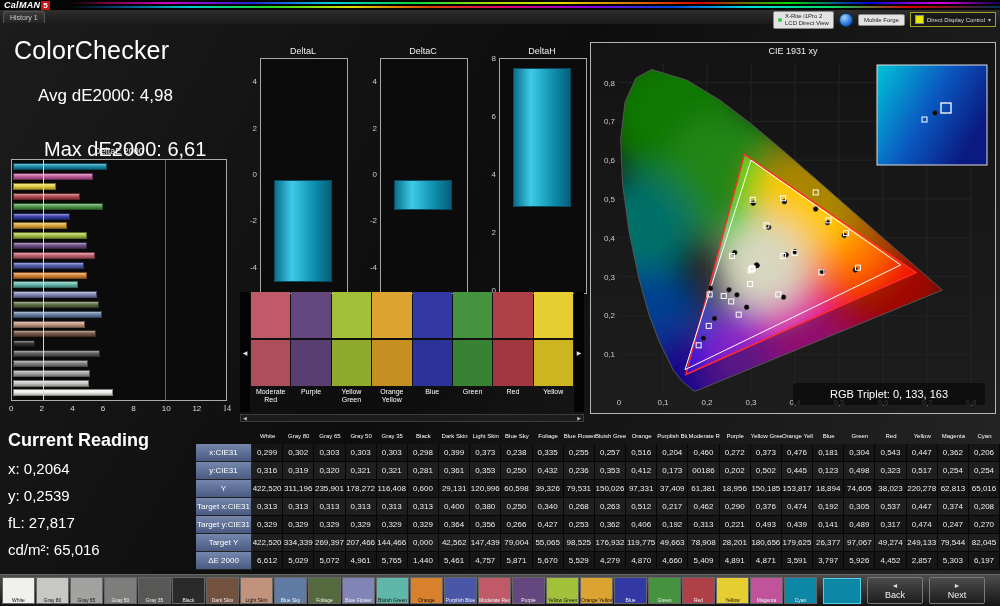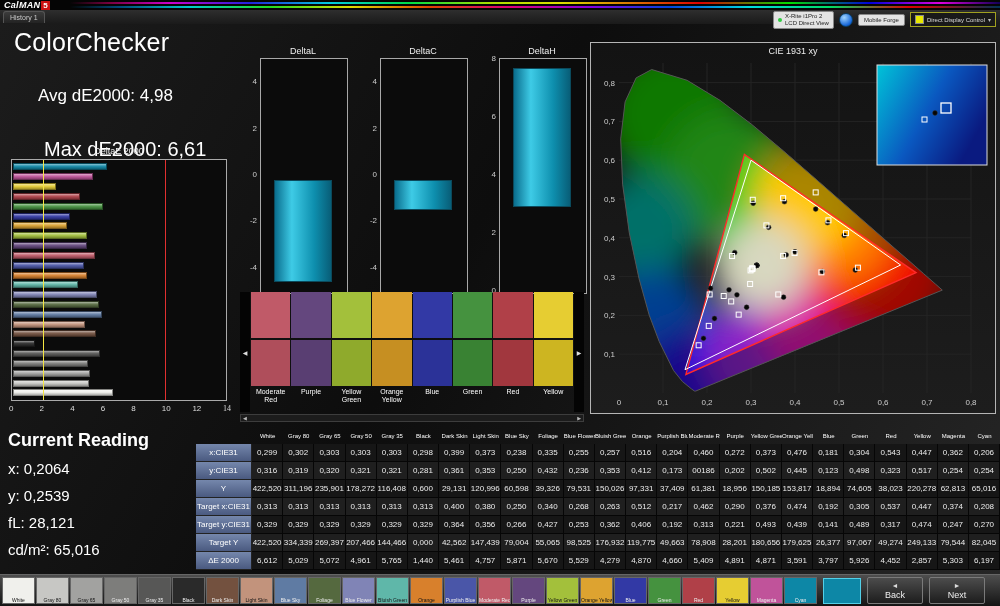--- a/index.html
+++ b/index.html
@@ -20,21 +20,21 @@
   .meter-btn{background:#e3e3e3;border:1px solid #888;border-radius:2px;padding:1px 4px;font-size:6px;color:#222;line-height:1.15;text-align:left;display:flex;align-items:center;gap:3px;}
   .meter-dot{width:4px;height:4px;border-radius:50%;background:#2ecc40;flex:none;}
   .round-ind{width:12px;height:12px;border-radius:50%;background:radial-gradient(circle at 35% 30%,#9fd4ff,#1565d8 70%,#0a3f96);border:1px solid #0a3f66;}
   .mobile-btn{background:#e3e3e3;border:1px solid #888;border-radius:2px;padding:2px 5px;font-size:6px;color:#222;}
   .ddc-btn{display:flex;align-items:center;gap:3px;background:#191919;border:1px solid #a0a020;padding:2px 4px;font-size:6px;color:#ddd;}
   .ddc-swatch{width:7px;height:7px;background:#e8e800;border:1px solid #888;flex:none;}
   .ddc-caret{color:#bbb;font-size:6px;}
 
   
   .main{position:absolute;left:0;top:24px;width:1000px;height:550px;background:linear-gradient(120deg,#1c1c1c,#0d0d0d 45%,#262626);}
-  .page-title{position:absolute;left:14px;top:4px;font-size:25px;color:#fff;letter-spacing:.2px;}
+  .page-title{position:absolute;left:14px;top:12px;font-size:25px;color:#fff;letter-spacing:.2px;}
   .avg-line{position:absolute;left:38px;top:62px;font-size:17px;color:#fff;}
   .max-line{position:absolute;left:44px;top:90px;font-size:20px;color:#fff;margin-top:24px;}
 
   
   .dechart{position:absolute;left:8px;top:122px;width:222px;height:270px;}
   .dechart-title{position:absolute;left:0;top:0;width:100%;text-align:center;font-size:9px;color:#eee;}
   .de-frame{position:absolute;left:3px;top:13px;width:214px;height:240px;border:1px solid #aaa;background:#0b0b0b;box-sizing:content-box;}
   .de-bars{position:absolute;inset:1px;display:flex;flex-direction:column;justify-content:space-around;padding:1px 0;}
   .de-row{height:7px;}
   .de-bar{height:7px;position:relative;border:1px solid rgba(0,0,0,.45);box-sizing:border-box;}
@@ -223,21 +223,21 @@
           <span class="de-xlab" style="left: 119.286px;">8</span>
           <span class="de-xlab" style="left: 149.857px;">10</span>
           <span class="de-xlab" style="left: 180.429px;">12</span>
           <span class="de-xlab" style="left: 211px; font-family: Liberation Serif, serif;">14</span>
         </div>
     </div>
 
     <div class="cr-title">Current Reading</div>
     <div class="cr-line" style="top:436px">x: 0,2064</div>
     <div class="cr-line" style="top:463px">y: 0,2539</div>
-    <div class="cr-line" style="top:490px">fL: 28,121</div>
+    <div class="cr-line" style="top:490px">fL: 27,817</div>
     <div class="cr-line" style="top:517px">cd/m²: 65,016</div>
 
     <div class="mini" id="mini-0" style="left:238px">
       <div class="mini-title">DeltaL</div>
       <div class="mini-frame">
           <div class="mini-bar" style="top: 120.64px; height: 102.08px;"></div>
         </div>
     <span class="mini-tick" style="top: 31.2px;">4</span>
         <span class="mini-tick" style="top: 77.6px;">2</span>
         <span class="mini-tick" style="top: 124px;">0</span>
@@ -450,20 +450,21 @@
           <text x="24" y="197.79999999999998" fill="#ccc" font-size="8" text-anchor="end" font-family="Liberation Sans, sans-serif">0,4</text>
           <text x="24" y="159" fill="#ccc" font-size="8" text-anchor="end" font-family="Liberation Sans, sans-serif">0,5</text>
           <text x="24" y="120.20000000000002" fill="#ccc" font-size="8" text-anchor="end" font-family="Liberation Sans, sans-serif">0,6</text>
           <text x="24" y="81.40000000000003" fill="#ccc" font-size="8" text-anchor="end" font-family="Liberation Sans, sans-serif">0,7</text>
           <text x="24" y="42.599999999999966" fill="#ccc" font-size="8" text-anchor="end" font-family="Liberation Sans, sans-serif">0,8</text>
           <rect x="286" y="22" width="110" height="100" fill="url(#inset-grad)" stroke="#ddd" stroke-width="1"></rect>
           <rect x="350" y="60" width="10" height="10" fill="none" stroke="#fff" stroke-width="1.3"></rect>
           <rect x="331" y="74" width="5" height="5" fill="none" stroke="#fff" stroke-width="1"></rect>
           <circle cx="344" cy="70" r="2.4" fill="#060606" stroke="#333" stroke-width="0.5"></circle>
         </svg>
+      <div class="rgb-box">RGB Triplet: 0, 133, 163</div>
     </div>
 
     <div class="dtable">
       <div class="t-head" id="t-head">
           <div class="t-corner"></div>
           <div class="th">White</div>
           <div class="th">Gray 80</div>
           <div class="th">Gray 65</div>
           <div class="th">Gray 50</div>
           <div class="th">Gray 35</div>

